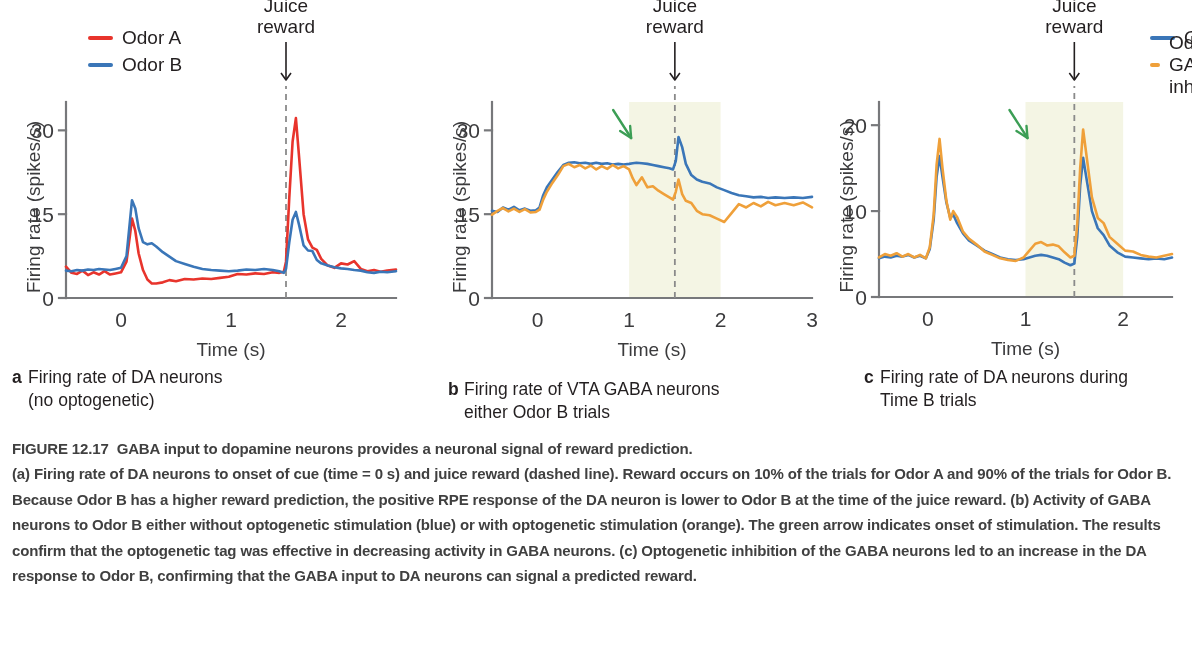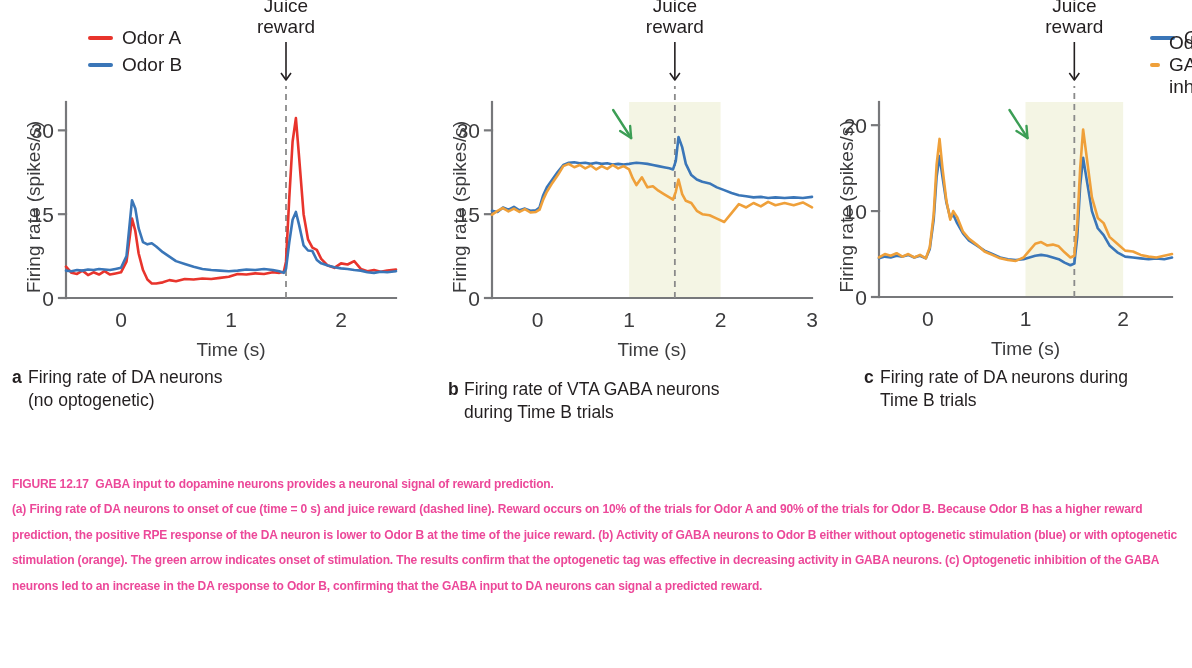--- a/index.html
+++ b/index.html
@@ -36,22 +36,22 @@
   .subcap{position:absolute;font-size:17.5px;line-height:23px;color:#231f20;}
   .subcap .tag{font-weight:bold;display:inline-block;width:16px;}
   .subcap .body{display:inline-block;vertical-align:top;}
   .subcap-a{left:12px;top:0;width:380px;}
   .subcap-b{left:448px;top:12px;width:360px;}
   .subcap-c{left:828px;top:0;width:350px;margin-left:36px;}
 
   
   .caption{position:absolute;left:12px;top:436px;width:1168px;
     font-family:"Liberation Sans",sans-serif;
-    font-size:12px;line-height:25.4px;font-weight:bold;color:#ec4899;
-    letter-spacing:-0.15px;margin-top:36px;}
+    font-size:15px;line-height:25.4px;font-weight:bold;color:#404040;
+    letter-spacing:-0.15px;}
   .caption .lead{font-weight:bold;}
 </style>
 </head>
 <body>
 
 <div class="figure">
 
   <div class="panels">
     <div class="panel panel-a" id="panel-a">
         <svg width="400" height="356" viewBox="0 0 400 356">
@@ -152,21 +152,21 @@
           </div>
         </div>
       </div>
   </div>
 
   <div class="subcaps">
     <div class="subcap subcap-a">
       <span class="tag">a</span><span class="body"><span>Firing rate of DA neurons</span><br><span>(no optogenetic)</span></span>
     </div>
     <div class="subcap subcap-b">
-      <span class="tag">b</span><span class="body"><span>Firing rate of VTA GABA neurons</span><br><span>during Time B trials</span></span>
+      <span class="tag">b</span><span class="body"><span>Firing rate of VTA GABA neurons</span><br><span>either Odor B trials</span></span>
     </div>
     <div class="subcap subcap-c">
       <span class="tag">c</span><span class="body"><span>Firing rate of DA neurons during</span><br><span>Time B trials</span></span>
     </div>
   </div>
 
   <div class="caption">
     <span class="lead">FIGURE 12.17</span><span>&nbsp;&nbsp;</span><span class="lead">GABA input to dopamine neurons provides a neuronal signal of reward prediction.</span><br>
     <span id="cap-body"><span></span><span>(a)</span><span> Firing rate of DA neurons to onset of cue (time = 0 s) and juice reward (dashed line). Reward occurs on 10% of the trials for Odor A and 90% of the trials for Odor B. Because Odor B has a higher reward prediction, the positive RPE response of the DA neuron is lower to Odor B at the time of the juice reward. </span><span>(b)</span><span> Activity of GABA neurons to Odor B either without optogenetic stimulation (blue) or with optogenetic stimulation (orange). The green arrow indicates onset of stimulation. The results confirm that the optogenetic tag was effective in decreasing activity in GABA neurons. </span><span>(c)</span><span> Optogenetic inhibition of the GABA neurons led to an increase in the DA response to Odor B, confirming that the GABA input to DA neurons can signal a predicted reward.</span></span>
   </div>

